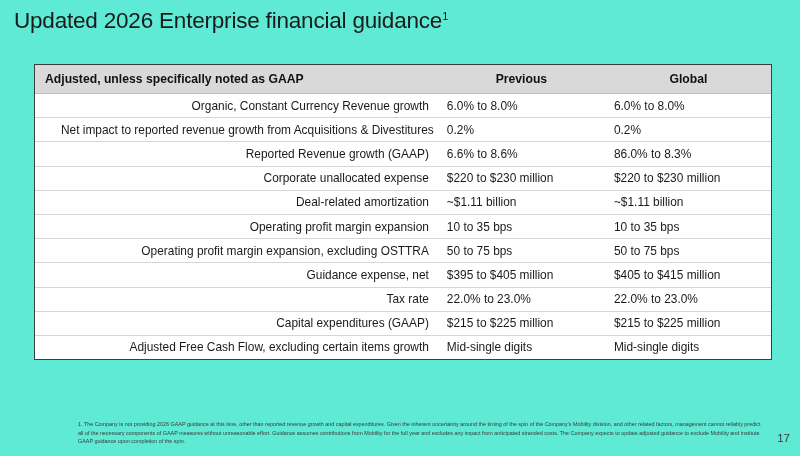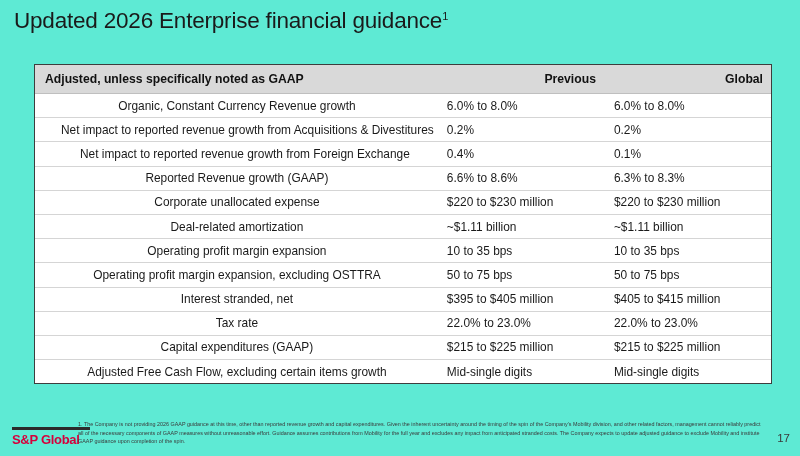--- a/index.html
+++ b/index.html
@@ -57,32 +57,32 @@
   table.guidance thead th {
     background: #d9d9d9;
     font-size: 12.2px;
     font-weight: bold;
     color: #111111;
     padding: 7px 8px 7px 10px;
     border-bottom: 1px solid #bfbfbf;
     white-space: nowrap;
   }
   table.guidance thead th.th-label { text-align: left; }
-  table.guidance thead th.th-num   { text-align: right; }
+  table.guidance thead th.th-num   { text-align: center; }
 
   table.guidance tbody td {
     font-size: 11.9px;
     color: #1a1a1a;
     padding: 4.6px 8px 4.6px 10px;
     border-top: 1px solid #d5d5d5;
     white-space: nowrap;
     overflow: hidden;
   }
   table.guidance tbody tr:first-child td { border-top: none; }
-  table.guidance tbody td.td-label { text-align: center; }
+  table.guidance tbody td.td-label { text-align: right; }
   table.guidance tbody td.td-num   { text-align: left; }
   table.guidance tbody td.indent   { padding-left: 26px; }
 
   
   .footer-zone {
     position: absolute;
     left: 0;
     right: 0;
     bottom: 0;
     height: 56px;
@@ -154,28 +154,23 @@
             <td class="td-label">Organic, Constant Currency Revenue growth</td>
             <td class="td-num">6.0% to 8.0%</td>
             <td class="td-num">6.0% to 8.0%</td>
           </tr>
           <tr>
             <td class="td-label indent">Net impact to reported revenue growth from Acquisitions &amp; Divestitures</td>
             <td class="td-num">0.2%</td>
             <td class="td-num">0.2%</td>
           </tr>
           <tr>
-            <td class="td-label indent">Net impact to reported revenue growth from Foreign Exchange</td>
-            <td class="td-num">0.4%</td>
-            <td class="td-num">0.1%</td>
-          </tr>
-          <tr>
             <td class="td-label">Reported Revenue growth (GAAP)</td>
             <td class="td-num">6.6% to 8.6%</td>
-            <td class="td-num">6.3% to 8.3%</td>
+            <td class="td-num">86.0% to 8.3%</td>
           </tr>
           <tr>
             <td class="td-label">Corporate unallocated expense</td>
             <td class="td-num">$220 to $230 million</td>
             <td class="td-num">$220 to $230 million</td>
           </tr>
           <tr>
             <td class="td-label">Deal-related amortization</td>
             <td class="td-num">~$1.11 billion</td>
             <td class="td-num">~$1.11 billion</td>
@@ -184,21 +179,21 @@
             <td class="td-label">Operating profit margin expansion</td>
             <td class="td-num">10 to 35 bps</td>
             <td class="td-num">10 to 35 bps</td>
           </tr>
           <tr>
             <td class="td-label">Operating profit margin expansion, excluding OSTTRA</td>
             <td class="td-num">50 to 75 bps</td>
             <td class="td-num">50 to 75 bps</td>
           </tr>
           <tr>
-            <td class="td-label">Interest stranded, net</td>
+            <td class="td-label">Guidance expense, net</td>
             <td class="td-num">$395 to $405 million</td>
             <td class="td-num">$405 to $415 million</td>
           </tr>
           <tr>
             <td class="td-label">Tax rate</td>
             <td class="td-num">22.0% to 23.0%</td>
             <td class="td-num">22.0% to 23.0%</td>
           </tr>
           <tr>
             <td class="td-label">Capital expenditures (GAAP)</td>
@@ -208,21 +203,17 @@
           <tr>
             <td class="td-label">Adjusted Free Cash Flow, excluding certain items growth</td>
             <td class="td-num">Mid-single digits</td>
             <td class="td-num">Mid-single digits</td>
           </tr>
         </tbody>
     </table>
   </div>
 
   <div class="footer-zone">
-    <div class="logo-block">
-      <div class="logo-bar"></div>
-      <div class="logo-text">S&amp;P Global</div>
-    </div>
     <div class="footnote">1. The Company is not providing 2026 GAAP guidance at this time, other than reported revenue growth and capital expenditures. Given the inherent uncertainty around the timing of the spin of the Company's Mobility division, and other related factors, management cannot reliably predict all of the necessary components of GAAP measures without unreasonable effort. Guidance assumes contributions from Mobility for the full year and excludes any impact from anticipated stranded costs. The Company expects to update adjusted guidance to exclude Mobility and institute GAAP guidance upon completion of the spin.</div>
     <div class="page-num">17</div>
   </div>
 
 </div>
 
 </body></html>

